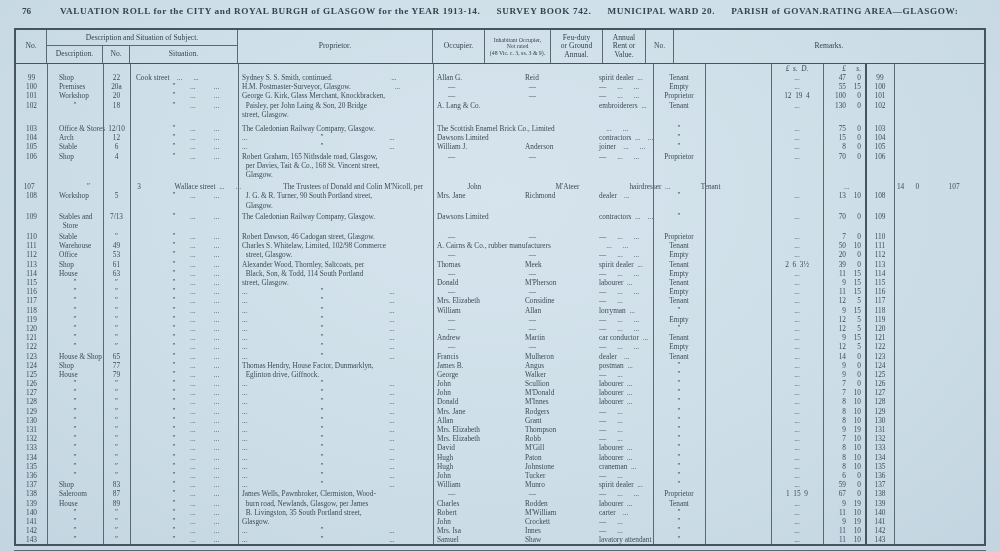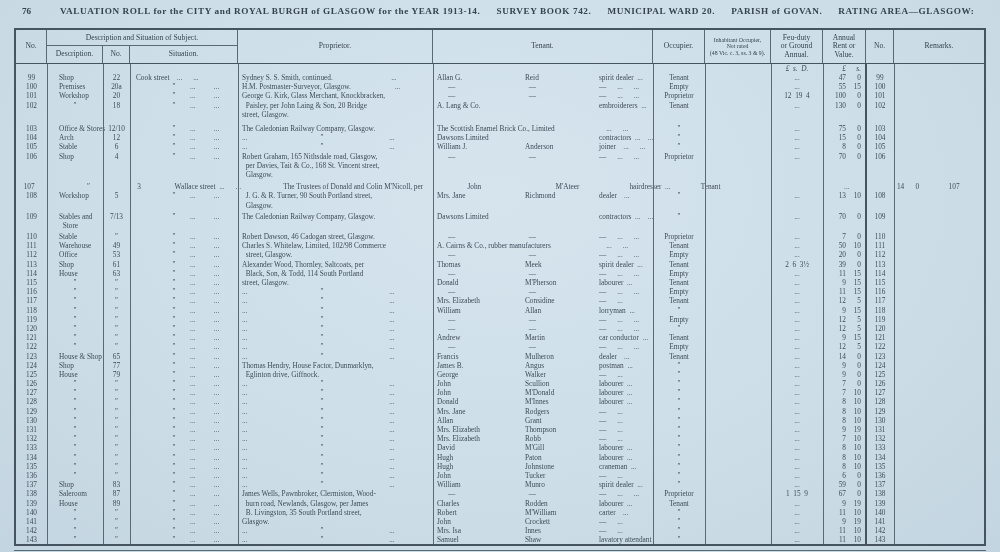--- a/index.html
+++ b/index.html
@@ -18,21 +18,21 @@
     position:absolute;top:6px;left:0;width:1000px;
     display:flex;align-items:flex-start;
     font-size:9.2px;font-weight:bold;letter-spacing:.6px;
     color:var(--ink-dark,#37444f);white-space:nowrap;
   }
   .ph-no{margin-left:22px;width:30px;letter-spacing:0;}
   .ph-title{margin-left:8px;}
   .ph-survey{margin-left:16px;}
   .ph-ward{margin-left:16px;}
   .ph-parish{margin-left:16px;}
-  .ph-rating{margin-left:16px;}
+  .ph-rating{}
   
   .tbl{
     position:absolute;left:14px;top:28px;width:968px;
     border:2px solid var(--heavy,#45545f);
     background:transparent;
   }
   .bottom-line{position:absolute;left:14px;width:972px;top:550px;height:1px;background:var(--line,#5a6a75);}
   
   .hdr{display:flex;height:33px;border-bottom:1px solid var(--heavy,#45545f);
        font-size:7.6px;line-height:8.4px;color:var(--ink-dark,#37444f);}
@@ -98,21 +98,20 @@
       <div class="hb hw-no1">No.</div>
       <div class="hb hw-grp">
         <div class="grp-top">Description and Situation of Subject.</div>
         <div class="grp-bot">
           <div class="hb hw-desc">Description.</div>
           <div class="hb hw-num">No.</div>
           <div class="hb hw-sit">Situation.</div>
         </div>
       </div>
       <div class="hb hw-prop">Proprietor.</div>
-      <div class="hb hw-ten">Tenant.</div>
       <div class="hb hw-occ">Occupier.</div>
       <div class="hb hw-inh">Inhabitant Occupier,
 Not rated
 (48 Vic. c. 3, ss. 3 &amp; 9).</div>
       <div class="hb hw-feu">Feu-duty
 or Ground
 Annual.</div>
       <div class="hb hw-rent">Annual
 Rent or
 Value.</div>

